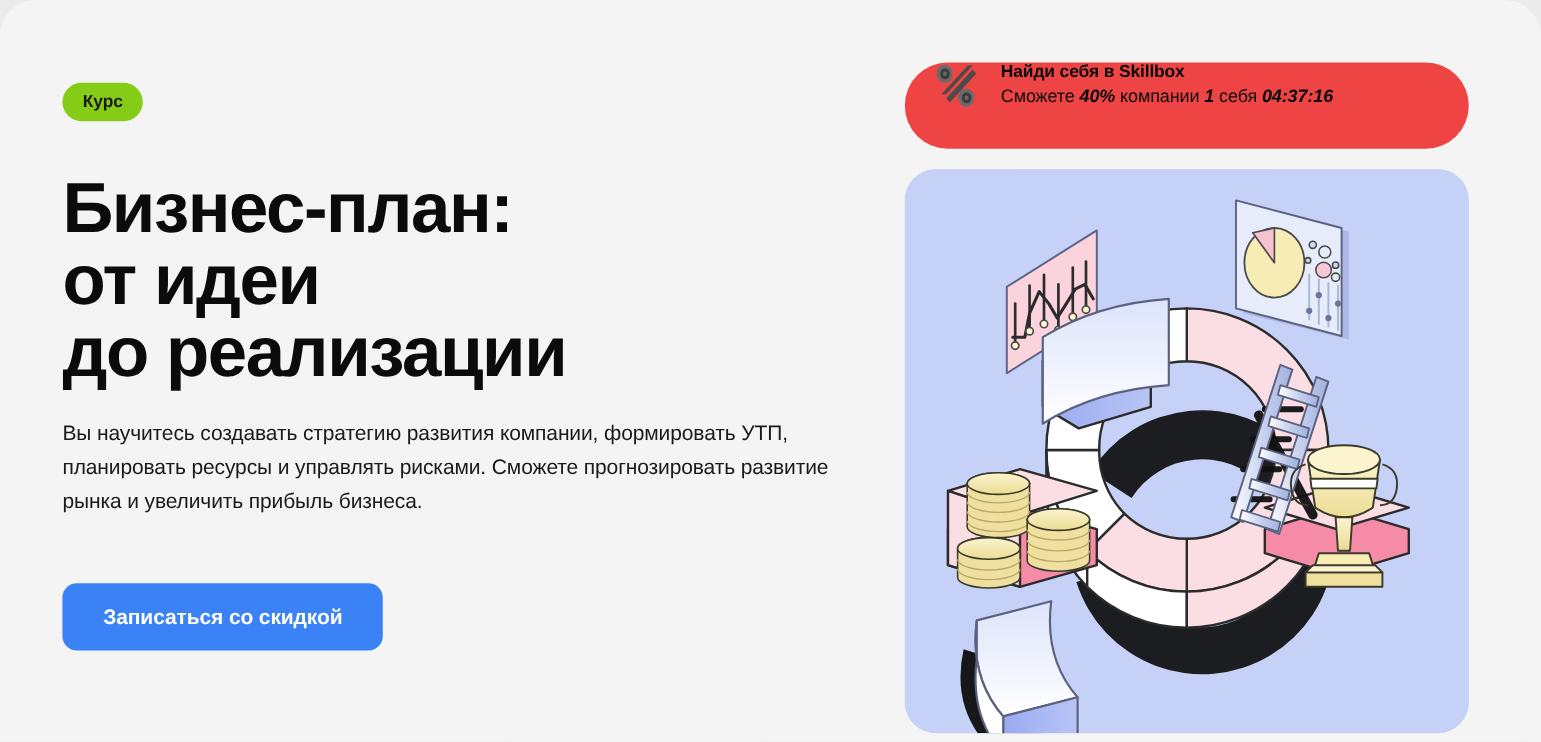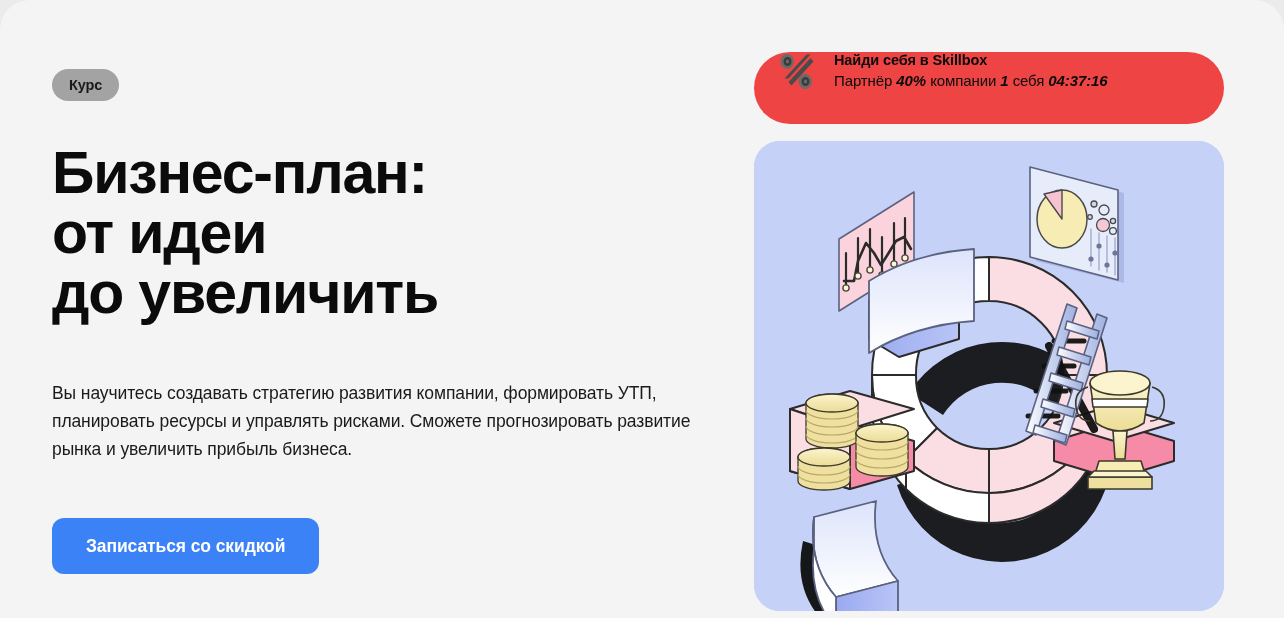--- a/index.html
+++ b/index.html
@@ -43,21 +43,21 @@
     width: 660px;
   }
 
   .badges {
     display: flex;
     gap: 10px;
     align-items: center;
   }
 
   .badge {
-    background: #a3a3a3;
+    background: #84cc16;
     border-radius: 100px;
     height: 32px;
     display: inline-flex;
     align-items: center;
     padding: 0 17px;
     font-size: 14.5px;
     font-weight: 700;
     color: #1a1a1a;
     letter-spacing: -0.1px;
     white-space: nowrap;
@@ -68,21 +68,21 @@
     margin-top: 42px;
     font-size: 59px;
     line-height: 60px;
     font-weight: 700;
     letter-spacing: -1.2px;
     color: #0b0b0b;
     white-space: pre-line;
   }
 
   .hero-desc {
-    margin-top: 56px;
+    margin-top: 24px;
     font-size: 17.5px;
     line-height: 28px;
     color: #1a1a1a;
     letter-spacing: -0.1px;
     max-width: 640px;
   }
 
   .cta-button {
     margin-top: 55px;
     display: inline-flex;
@@ -167,21 +167,21 @@
   <div class="hero">
 
     <div class="left-col">
 
       <div class="badges">
         <span class="badge">Курс</span>
       </div>
 
       <h1 class="hero-title">Бизнес-план:
 от идеи
-до увеличить</h1>
+до реализации</h1>
 
       <p class="hero-desc">Вы научитесь создавать стратегию развития компании, формировать УТП, планировать ресурсы и управлять рисками. Сможете прогнозировать развитие рынка и увеличить прибыль бизнеса.</p>
 
       <button class="cta-button">Записаться со скидкой</button>
     </div>
 
     <div class="right-col">
 
       <div class="promo-banner">
         <svg class="promo-icon" viewBox="0 0 38 40" aria-hidden="true">
@@ -193,21 +193,21 @@
             <path d="M2.5 9.5 a6.7 7.6 0 1 1 13.4 0 a6.7 7.6 0 1 1 -13.4 0 z"></path>
             <path d="M20.5 29.5 a6.7 7.6 0 1 1 13.4 0 a6.7 7.6 0 1 1 -13.4 0 z"></path>
           </g>
           <g fill="#3b3b3b">
             <path d="M5.5 9.5 a4 4.6 0 1 0 8 0 a4 4.6 0 1 0 -8 0 z M7.9 9.5 a1.6 1.9 0 1 1 3.2 0 a1.6 1.9 0 1 1 -3.2 0 z" fill-rule="evenodd"></path>
             <path d="M23.5 29.5 a4 4.6 0 1 0 8 0 a4 4.6 0 1 0 -8 0 z M25.9 29.5 a1.6 1.9 0 1 1 3.2 0 a1.6 1.9 0 1 1 -3.2 0 z" fill-rule="evenodd"></path>
           </g>
         </svg>
         <div class="promo-text">
           <div class="promo-title">Найди себя в Skillbox</div>
-          <div class="promo-sub"><span>Партнёр </span><b>40%</b><span> компании </span><b>1</b><span> себя </span><b>04:37:16</b></div>
+          <div class="promo-sub"><span>Сможете </span><b>40%</b><span> компании </span><b>1</b><span> себя </span><b>04:37:16</b></div>
         </div>
       </div>
     </div>
 
     <div class="illo-card">
       <svg viewBox="0 0 470 470" aria-hidden="true">
         <defs>
           <linearGradient id="gTopWhite" x1="0" y1="0" x2="0" y2="1">
             <stop offset="0" stop-color="#dde4fb"></stop>
             <stop offset="1" stop-color="#ffffff"></stop>

